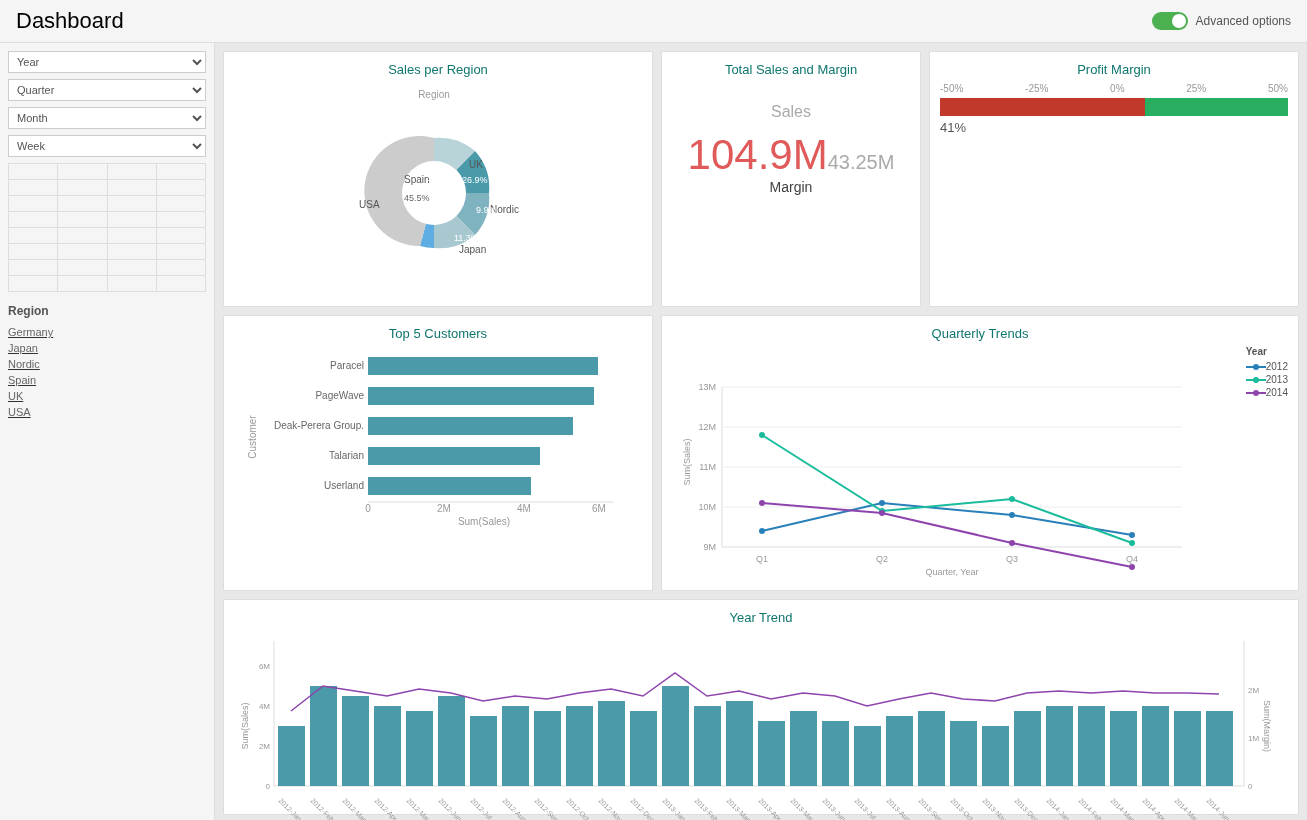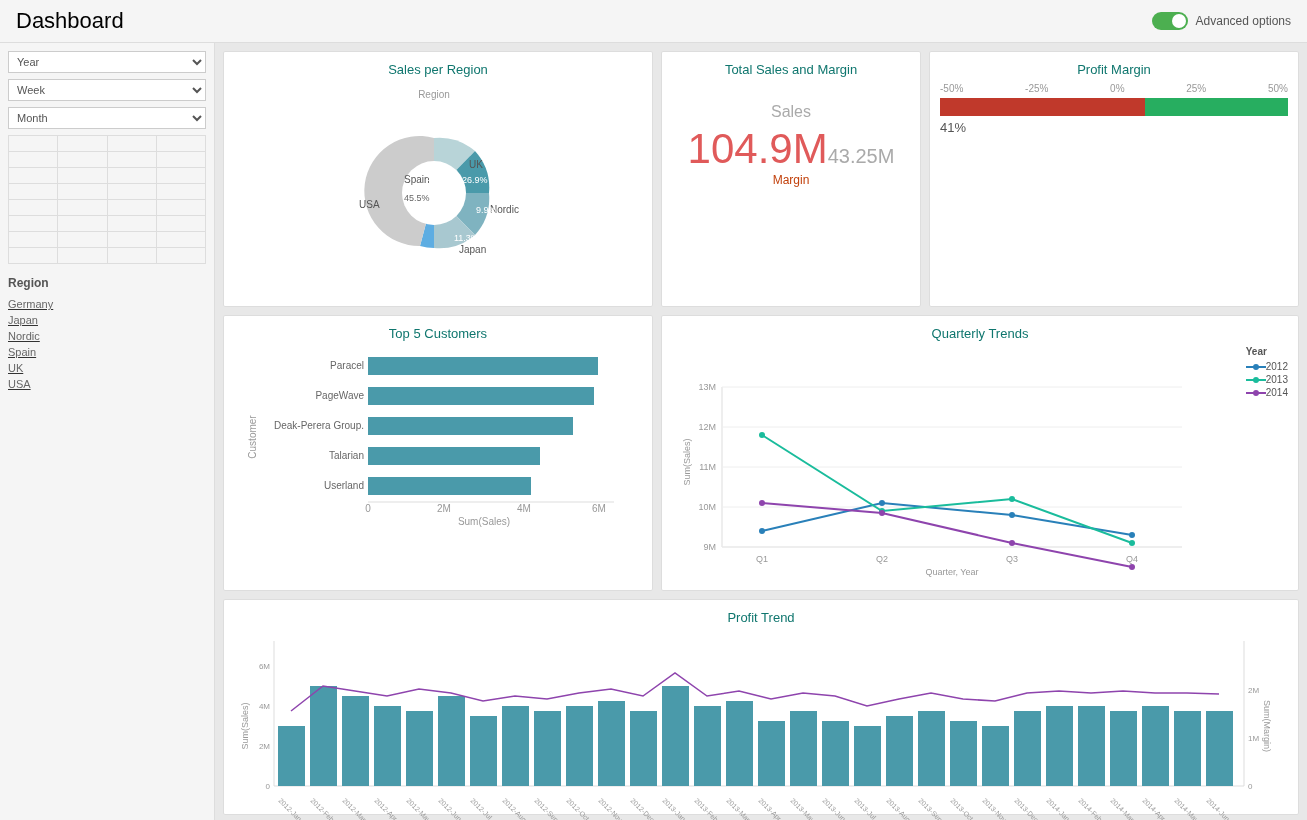--- a/index.html
+++ b/index.html
@@ -94,28 +94,33 @@
 </div>
 
 <div class="main-layout">
 
   <div class="sidebar">
     <div id="filter-year" class="filter-group">
       <select class="filter-select">
         <option>Year</option>
       </select>
     </div>
+    <div id="filter-quarter" class="filter-group">
+      <select class="filter-select">
+        <option>Quarter</option>
+      </select>
+    </div>
+    <div id="filter-month" class="filter-group">
+      <select class="filter-select">
+        <option>Month</option>
+      </select>
+    </div>
     <div id="filter-week" class="filter-group">
       <select class="filter-select">
         <option>Week</option>
-      </select>
-    </div>
-    <div id="filter-month" class="filter-group">
-      <select class="filter-select">
-        <option>Month</option>
       </select>
     </div>
 
     <table class="filter-table">
       <tbody>
           <tr>
             <td></td>
             <td></td>
             <td></td>
             <td></td>
@@ -211,24 +216,24 @@
           <text x="242" y="130" font-size="9" fill="#fff">9.9%</text>
           <text x="220" y="158" font-size="9" fill="#fff">11.3%</text>
           <text x="170" y="118" font-size="9" fill="#666">45.5%</text>
         </svg>
       </div>
 
       <div class="card total-sales-card">
         <div class="card-title">Total Sales and Margin</div>
         <div class="sales-center">
           <div style="font-size:16px;color:#aaa;font-weight:300;">Sales</div>
-          <div style="margin-top:4px;">
+          <div style="margin-top:10px;">
             <span style="font-size:42px;color:#e05a5a;font-weight:300;">104.9M</span><span style="font-size:20px;color:#aaa;">43.25M</span>
           </div>
-          <div style="font-size:12px;color:#c2410c;">Margin</div>
+          <div style="font-size:14px;color:#404040;">Margin</div>
         </div>
       </div>
 
       <div class="card profit-margin-card">
         <div class="card-title">Profit Margin</div>
         <div class="margin-axis">
           <span>-50%</span>
           <span>-25%</span>
           <span>0%</span>
           <span>25%</span>
@@ -343,21 +348,21 @@
           <polyline points="90,156 210,166 340,196 460,220" fill="none" stroke="#8e44ad" stroke-width="2"></polyline>
           <circle cx="90" cy="156" r="3" fill="#8e44ad"></circle>
           <circle cx="210" cy="166" r="3" fill="#8e44ad"></circle>
           <circle cx="340" cy="196" r="3" fill="#8e44ad"></circle>
           <circle cx="460" cy="220" r="3" fill="#8e44ad"></circle>
         </svg>
       </div>
     </div>
 
     <div class="card sales-trend-card bottom-row">
-      <div class="card-title">Profit Trend</div>
+      <div class="card-title">Year Trend</div>
       <svg width="1040" height="190">
 
         <text x="14" y="95" font-size="9" fill="#999" transform="rotate(-90,14,95)" text-anchor="middle">Sum(Sales)</text>
 
         <text x="1030" y="95" font-size="9" fill="#999" transform="rotate(90,1030,95)" text-anchor="middle">Sum(Margin)</text>
 
         <line x1="40" y1="10" x2="40" y2="155" stroke="#ddd" stroke-width="1"></line>
         <line x1="40" y1="155" x2="1010" y2="155" stroke="#ddd" stroke-width="1"></line>
         <line x1="1010" y1="10" x2="1010" y2="155" stroke="#ddd" stroke-width="1"></line>
 

